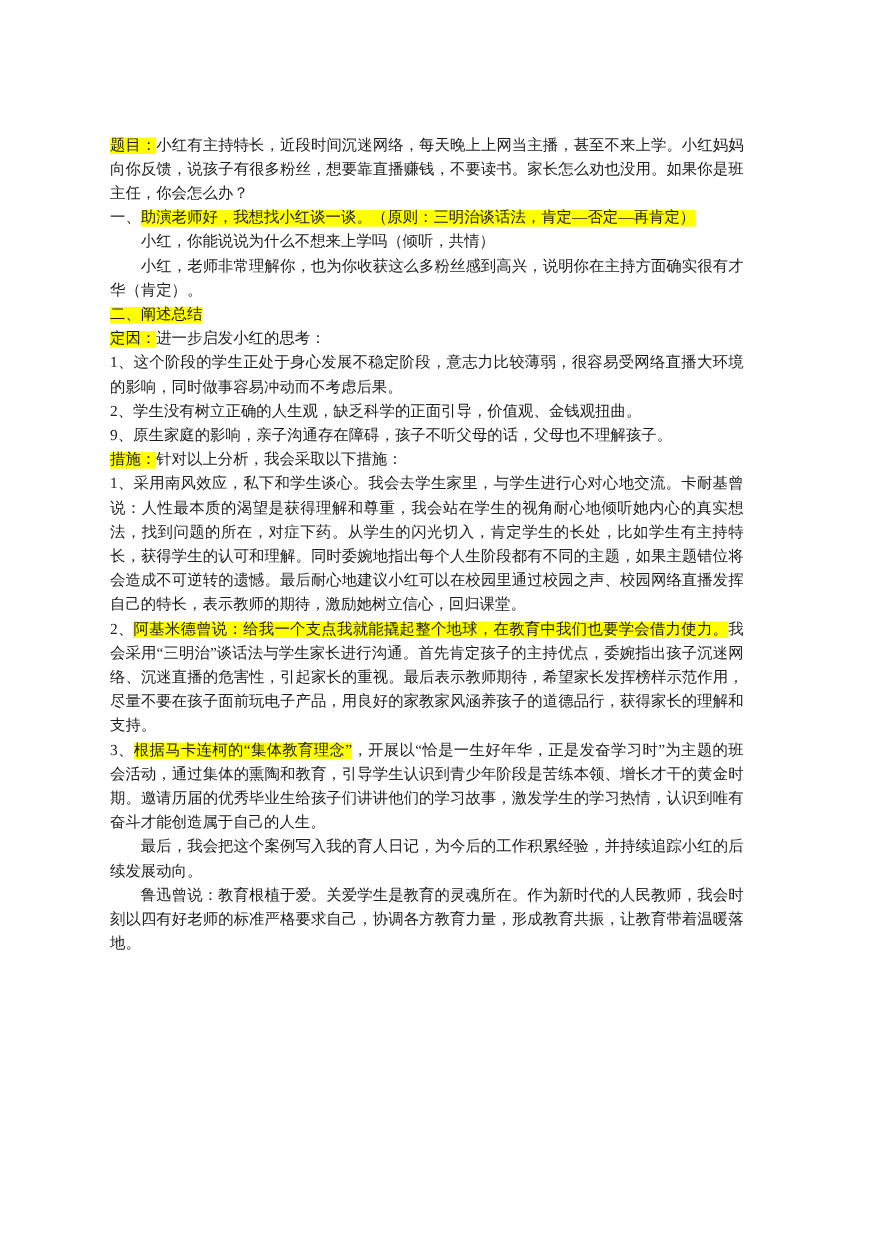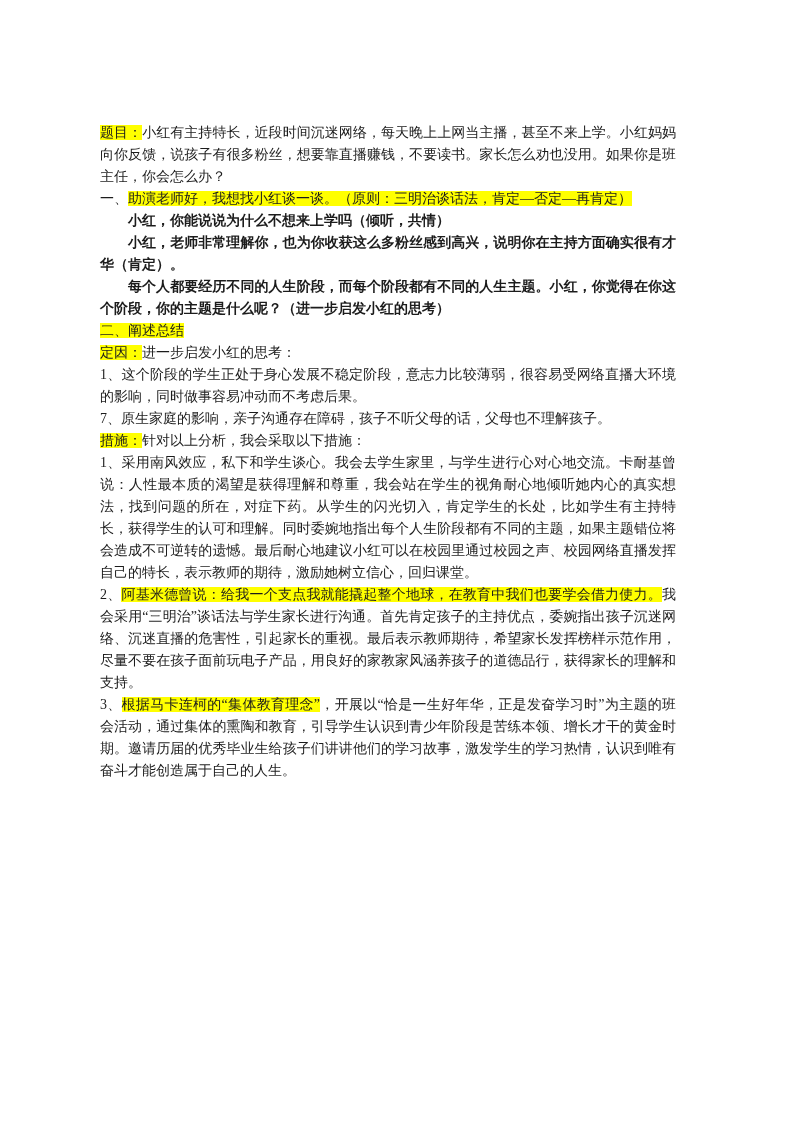--- a/index.html
+++ b/index.html
@@ -26,38 +26,39 @@
     padding: 0;
     font-family: "Liberation Serif", "DejaVu Serif", serif;
     font-size: 14px;
     line-height: 22px;
     color: #1c1c1c;
     text-align: justify;
     word-break: break-all;
   }
   p.para.indent {
     text-indent: 2em;
-    font-weight: bold;
   }
   span.run { background: transparent; }
   span.run.hl { background: #ffff00; }
 </style>
 </head>
 <body>
 
 <div class="page">
   <div class="content">
 
   <p class="para"><span class="run hl">题目：</span><span class="run">小红有主持特长，近段时间沉迷网络，每天晚上上网当主播，甚至不来上学。小红妈妈向你反馈，说孩子有很多粉丝，想要靠直播赚钱，不要读书。家长怎么劝也没用。如果你是班主任，你会怎么办？</span></p>
       <p class="para"><span class="run">一、</span><span class="run hl">助演老师好，我想找小红谈一谈。（原则：三明治谈话法，肯定—否定—再肯定）</span></p>
       <p class="para indent"><span class="run">小红，你能说说为什么不想来上学吗（倾听，共情）</span></p>
       <p class="para indent"><span class="run">小红，老师非常理解你，也为你收获这么多粉丝感到高兴，说明你在主持方面确实很有才华（肯定）。</span></p>
-      <p class="para indent"><span class="run">每个人都要经历不同的人生阶段，而每个阶段都有不同的人生主题。小红，你觉得在你这个阶段，你的主题是什么呢？（进一步启发小红的思考）</span></p>
       <p class="para"><span class="run hl">二、阐述总结</span></p>
       <p class="para"><span class="run hl">定因：</span><span class="run">进一步启发小红的思考：</span></p>
       <p class="para"><span class="run">1、这个阶段的学生正处于身心发展不稳定阶段，意志力比较薄弱，很容易受网络直播大环境的影响，同时做事容易冲动而不考虑后果。</span></p>
-      <p class="para"><span class="run">7、原生家庭的影响，亲子沟通存在障碍，孩子不听父母的话，父母也不理解孩子。</span></p>
+      <p class="para"><span class="run">2、学生没有树立正确的人生观，缺乏科学的正面引导，价值观、金钱观扭曲。</span></p>
+      <p class="para"><span class="run">9、原生家庭的影响，亲子沟通存在障碍，孩子不听父母的话，父母也不理解孩子。</span></p>
       <p class="para"><span class="run hl">措施：</span><span class="run">针对以上分析，我会采取以下措施：</span></p>
       <p class="para"><span class="run">1、采用南风效应，私下和学生谈心。我会去学生家里，与学生进行心对心地交流。卡耐基曾说：人性最本质的渴望是获得理解和尊重，我会站在学生的视角耐心地倾听她内心的真实想法，找到问题的所在，对症下药。从学生的闪光切入，肯定学生的长处，比如学生有主持特长，获得学生的认可和理解。同时委婉地指出每个人生阶段都有不同的主题，如果主题错位将会造成不可逆转的遗憾。最后耐心地建议小红可以在校园里通过校园之声、校园网络直播发挥自己的特长，表示教师的期待，激励她树立信心，回归课堂。</span></p>
       <p class="para"><span class="run">2、</span><span class="run hl">阿基米德曾说：给我一个支点我就能撬起整个地球，在教育中我们也要学会借力使力。</span><span class="run">我会采用“三明治”谈话法与学生家长进行沟通。首先肯定孩子的主持优点，委婉指出孩子沉迷网络、沉迷直播的危害性，引起家长的重视。最后表示教师期待，希望家长发挥榜样示范作用，尽量不要在孩子面前玩电子产品，用良好的家教家风涵养孩子的道德品行，获得家长的理解和支持。</span></p>
       <p class="para"><span class="run">3、</span><span class="run hl">根据马卡连柯的“集体教育理念”</span><span class="run">，开展以“恰是一生好年华，正是发奋学习时”为主题的班会活动，通过集体的熏陶和教育，引导学生认识到青少年阶段是苦练本领、增长才干的黄金时期。邀请历届的优秀毕业生给孩子们讲讲他们的学习故事，激发学生的学习热情，认识到唯有奋斗才能创造属于自己的人生。</span></p>
+      <p class="para indent"><span class="run">最后，我会把这个案例写入我的育人日记，为今后的工作积累经验，并持续追踪小红的后续发展动向。</span></p>
+      <p class="para indent"><span class="run">鲁迅曾说：教育根植于爱。关爱学生是教育的灵魂所在。作为新时代的人民教师，我会时刻以四有好老师的标准严格要求自己，协调各方教育力量，形成教育共振，让教育带着温暖落地。</span></p>
     </div>
 </div>
 
 </body></html>

